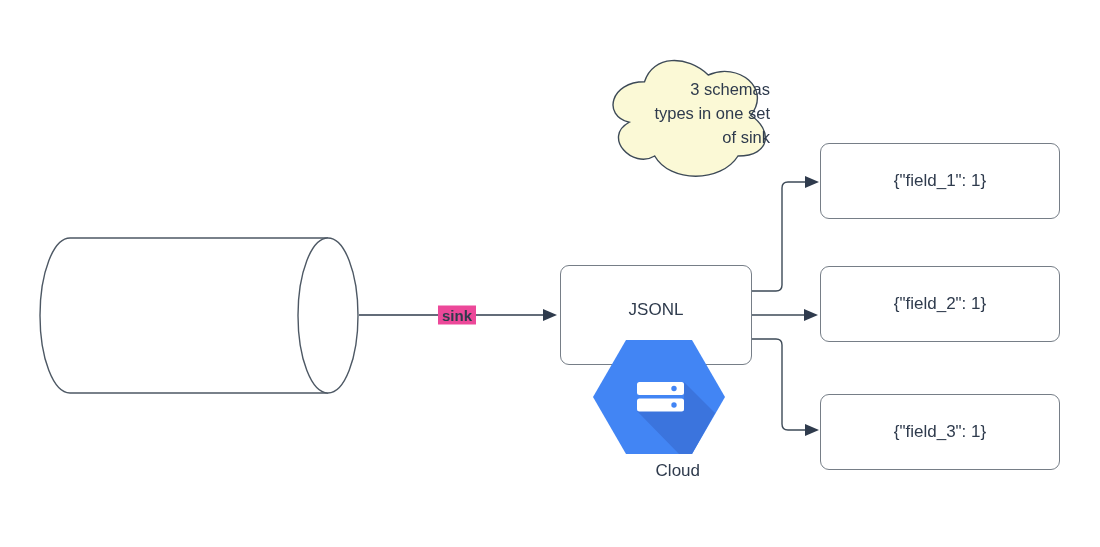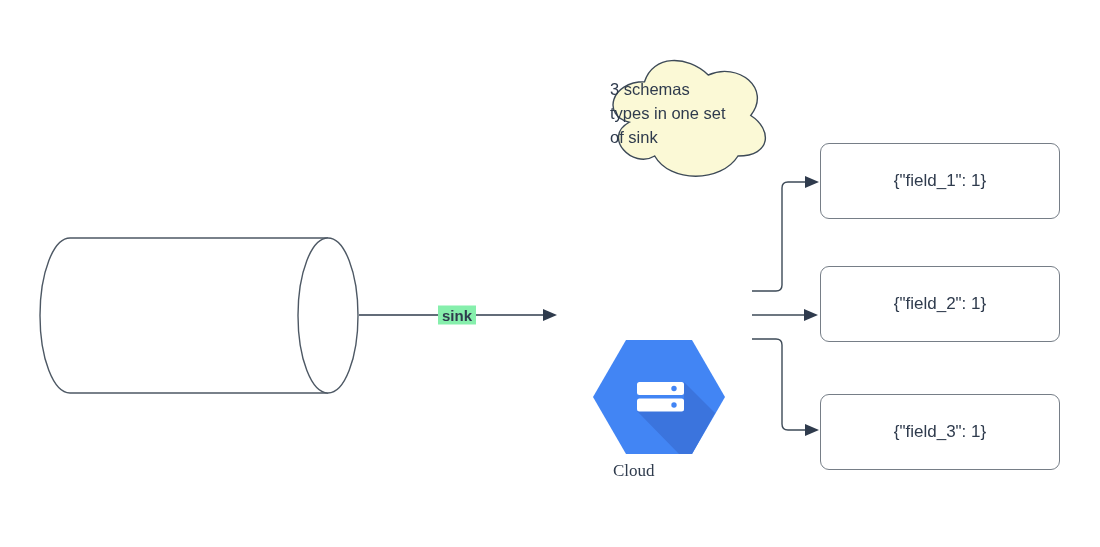--- a/index.html
+++ b/index.html
@@ -7,21 +7,21 @@
     position:relative;
     width:1100px;height:547px;
     background:#ffffff;
     font-family:"Liberation Sans", sans-serif;
     color:#2f3b4d;
     overflow:hidden;
   }
   .layer{position:absolute;left:0;top:0;}
   .label{
     position:absolute;
-    text-align:left;
+    text-align:right;
     color:#2f3b4d;
     font-size:17px;
     line-height:25px;
     white-space:nowrap;
   }
   .node-box{
     position:absolute;
     background:#ffffff;
     border:1px solid #767e87;
     border-radius:9px;
@@ -33,33 +33,33 @@
     box-sizing:border-box;
   }
   .jsonl-box{
     left:560px;top:265px;width:192px;height:100px;
     align-items:flex-start;
     padding-top:34px;
   }
   .field-box{left:820px;width:240px;height:76px;}
   .edge-label{
     position:absolute;
-    background:#86efac;
+    background:#ec4899;
     font-weight:bold;
     font-size:15px;
     padding:1px 4px;
     color:#2f3b4d;
     transform:translate(-50%,-50%);
   }
   .cloud-label{
     left:610px;top:77px;width:160px;
     font-size:16.5px;line-height:24px;
   }
   .mq-label{left:60px;top:291px;width:215px;}
-  .storage-label{left:613px;top:458px;width:130px;line-height:26px;font-family:Liberation Serif, serif;}
+  .storage-label{left:570px;top:458px;width:130px;line-height:26px;}
 </style>
 </head>
 <body>
 
 <div class="canvas">
 
   <svg class="layer" width="1100" height="547" viewBox="0 0 1100 547">
 
     <g>
       <path d="M328,238 L70,238 A30,77.5 0 0 0 70,393 L328,393" fill="#ffffff" stroke="#4d5864" stroke-width="1.4"></path>
@@ -90,20 +90,23 @@
       <path d="M42.5,33.75
                C8.5,33.75 0,67.5 27.2,74.25
                C0,89.1 30.6,121.5 52.7,108
                C68,135 119,135 136,108
                C170,108 170,81 148.75,67.5
                C170,40.5 136,13.5 106.25,27
                C85,6.75 51,6.75 42.5,33.75 Z" stroke="#3d4a57" stroke-width="1.4" fill="#fbf9d6"></path>
     </g>
   </svg>
 
+  <div class="node-box jsonl-box">
+    <span>JSONL</span>
+  </div>
 
   <div class="node-box field-box" style="top:143px;">
     <span>{"field_1": 1}</span>
   </div>
   <div class="node-box field-box" style="top:266px;">
     <span>{"field_2": 1}</span>
   </div>
   <div class="node-box field-box" style="top:394px;">
     <span>{"field_3": 1}</span>
   </div>

